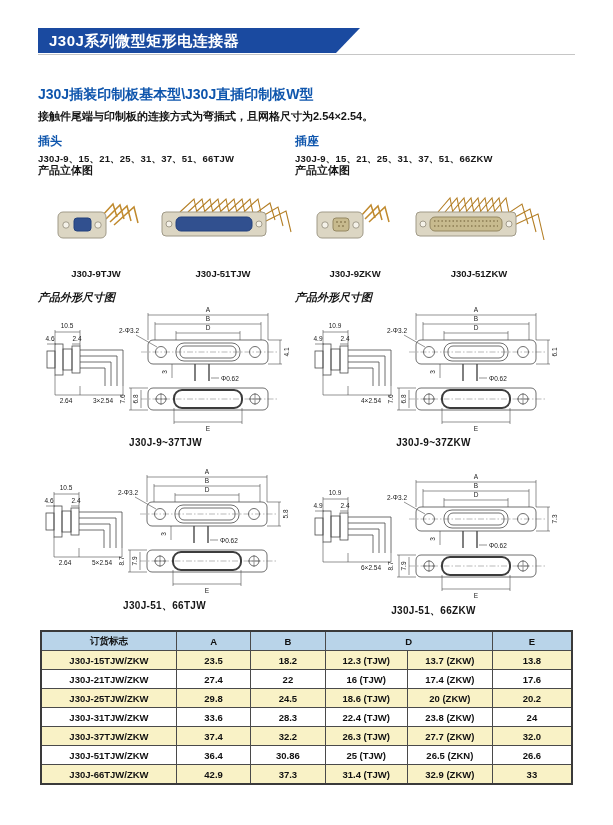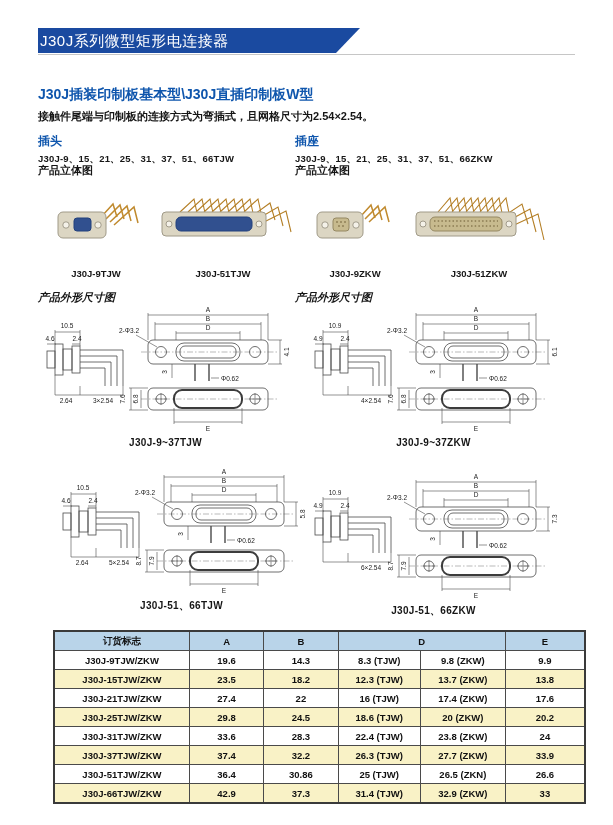--- a/index.html
+++ b/index.html
@@ -1,47 +1,47 @@
 <!DOCTYPE html>
 <html style="--banner: #1a4aa0; --heading: #0f56ad; --thbg: #b9d4e9; --altbg: #f9f2c6;"><head>
 <meta charset="utf-8">
 <style>
   html,body{margin:0;padding:0;background:#fff;}
   .page{position:relative;width:613px;height:825px;background:#ffffff;overflow:hidden;
         font-family:"Liberation Sans",sans-serif;color:#111;}
   .banner{position:absolute;left:38px;top:28px;width:322px;height:25px;background:var(--banner,#1a4aa0);
-          color:#fff;font-weight:normal;font-size:15px;line-height:25px;padding-left:2px;box-sizing:border-box;
+          color:#fff;font-weight:bold;font-size:15px;line-height:25px;padding-left:11px;box-sizing:border-box;
           clip-path:polygon(0 0,100% 0,calc(100% - 24px) 100%,0 100%);letter-spacing:.5px;}
   .banner-rule{position:absolute;left:38px;top:54px;width:537px;height:1px;background:#c6c6c6;}
   .section-title{position:absolute;left:38px;top:86px;font-size:14px;font-weight:bold;color:var(--heading,#0f56ad);}
   .intro{position:absolute;left:38px;top:109px;font-size:11px;font-weight:bold;color:#161616;}
   .col{position:absolute;top:133px;width:250px;}
   .col.left{left:38px;} .col.right{left:295px;}
   .col .label{font-size:12px;font-weight:bold;color:var(--heading,#0f56ad);}
   .col .models{font-size:9.5px;font-weight:bold;color:#161616;margin-top:3px;letter-spacing:.2px;}
   .photo-title,.dims-title{position:absolute;font-size:11px;font-weight:bold;color:#161616;}
   .photo-title{top:163px;} .dims-title{top:290px;font-style:italic;}
   .lpos{left:38px;} .rpos{left:295px;}
   figure.photo{position:absolute;margin:0;display:flex;flex-direction:column;align-items:center;}
   figure.photo figcaption{font-size:9.5px;font-weight:bold;margin-top:14px;color:#161616;}
   .p1{left:42px;top:192px;width:108px;}
   .p2{left:152px;top:188px;width:142px;}
   .p3{left:303px;top:194px;width:104px;}
   .p4{left:408px;top:188px;width:142px;}
   .drawing-host{position:absolute;width:265px;display:flex;flex-direction:column;align-items:center;}
   .d1{left:33px;top:302px;text-align:right;} .d2{left:301px;top:302px;text-align:right;}
-  .d3{left:49px;top:464px;} .d4{left:301px;top:469px;}
+  .d3{left:32px;top:464px;} .d4{left:301px;top:469px;}
   .drawing-caption{font-size:10px;font-weight:bold;margin-top:3px;color:#161616;letter-spacing:.3px;}
   svg text.dim{font-family:"Liberation Sans",sans-serif;font-size:6.5px;fill:#1a1a1a;}
   svg .ln{stroke:#4a4a4a;stroke-width:.8;fill:none;}
   svg .dl{stroke:#4a4a4a;stroke-width:.6;fill:none;}
   svg .cl{stroke:#8a8a8a;stroke-width:.6;fill:none;stroke-dasharray:6 2 1.5 2;}
   svg .pin{stroke:#4a4a4a;stroke-width:1.4;fill:none;}
   svg .thick{stroke:#3c3c3c;stroke-width:2;fill:none;}
-  .table-wrap{position:absolute;left:53px;top:630px;width:533px;}
+  .table-wrap{position:absolute;left:40px;top:630px;width:533px;}
   table.spec{width:100%;border-collapse:collapse;font-size:9.5px;table-layout:fixed;border:2px solid #3a3a3a;}
   table.spec th,table.spec td{border:1px solid #4a4a4a;text-align:center;height:18px;padding:0;
       font-weight:bold;color:#101010;overflow:hidden;white-space:nowrap;}
   table.spec thead th{background:var(--thbg,#b9d4e9);}
   table.spec tr.alt td{background:var(--altbg,#f9f2c6);}
   .gold{stroke:#c08a2e;stroke-width:1.5;fill:none;}
   .gold2{stroke:#b47f26;stroke-width:1.1;fill:none;}
   .shell{fill:#dcd6c3;stroke:#a09a88;stroke-width:1;}
   .hole{fill:#f4f1e8;stroke:#8f8977;stroke-width:.8;}
   .insB{fill:#31508f;stroke:#23407c;stroke-width:1;}
@@ -427,28 +427,20 @@
       <thead>
         <tr>
           <th>订货标志</th>
           <th>A</th>
           <th>B</th>
           <th colspan="2">D</th>
           <th>E</th>
         </tr>
       </thead>
       <tbody>
-          <tr>
-            <td>J30J-9TJW/ZKW</td>
-            <td>19.6</td>
-            <td>14.3</td>
-            <td>8.3 (TJW)</td>
-            <td>9.8 (ZKW)</td>
-            <td>9.9</td>
-          </tr>
           <tr class="alt">
             <td>J30J-15TJW/ZKW</td>
             <td>23.5</td>
             <td>18.2</td>
             <td>12.3 (TJW)</td>
             <td>13.7 (ZKW)</td>
             <td>13.8</td>
           </tr>
           <tr>
             <td>J30J-21TJW/ZKW</td>
@@ -473,21 +465,21 @@
             <td>22.4 (TJW)</td>
             <td>23.8 (ZKW)</td>
             <td>24</td>
           </tr>
           <tr class="alt">
             <td>J30J-37TJW/ZKW</td>
             <td>37.4</td>
             <td>32.2</td>
             <td>26.3 (TJW)</td>
             <td>27.7 (ZKW)</td>
-            <td>33.9</td>
+            <td>32.0</td>
           </tr>
           <tr>
             <td>J30J-51TJW/ZKW</td>
             <td>36.4</td>
             <td>30.86</td>
             <td>25 (TJW)</td>
             <td>26.5 (ZKN)</td>
             <td>26.6</td>
           </tr>
           <tr class="alt">

